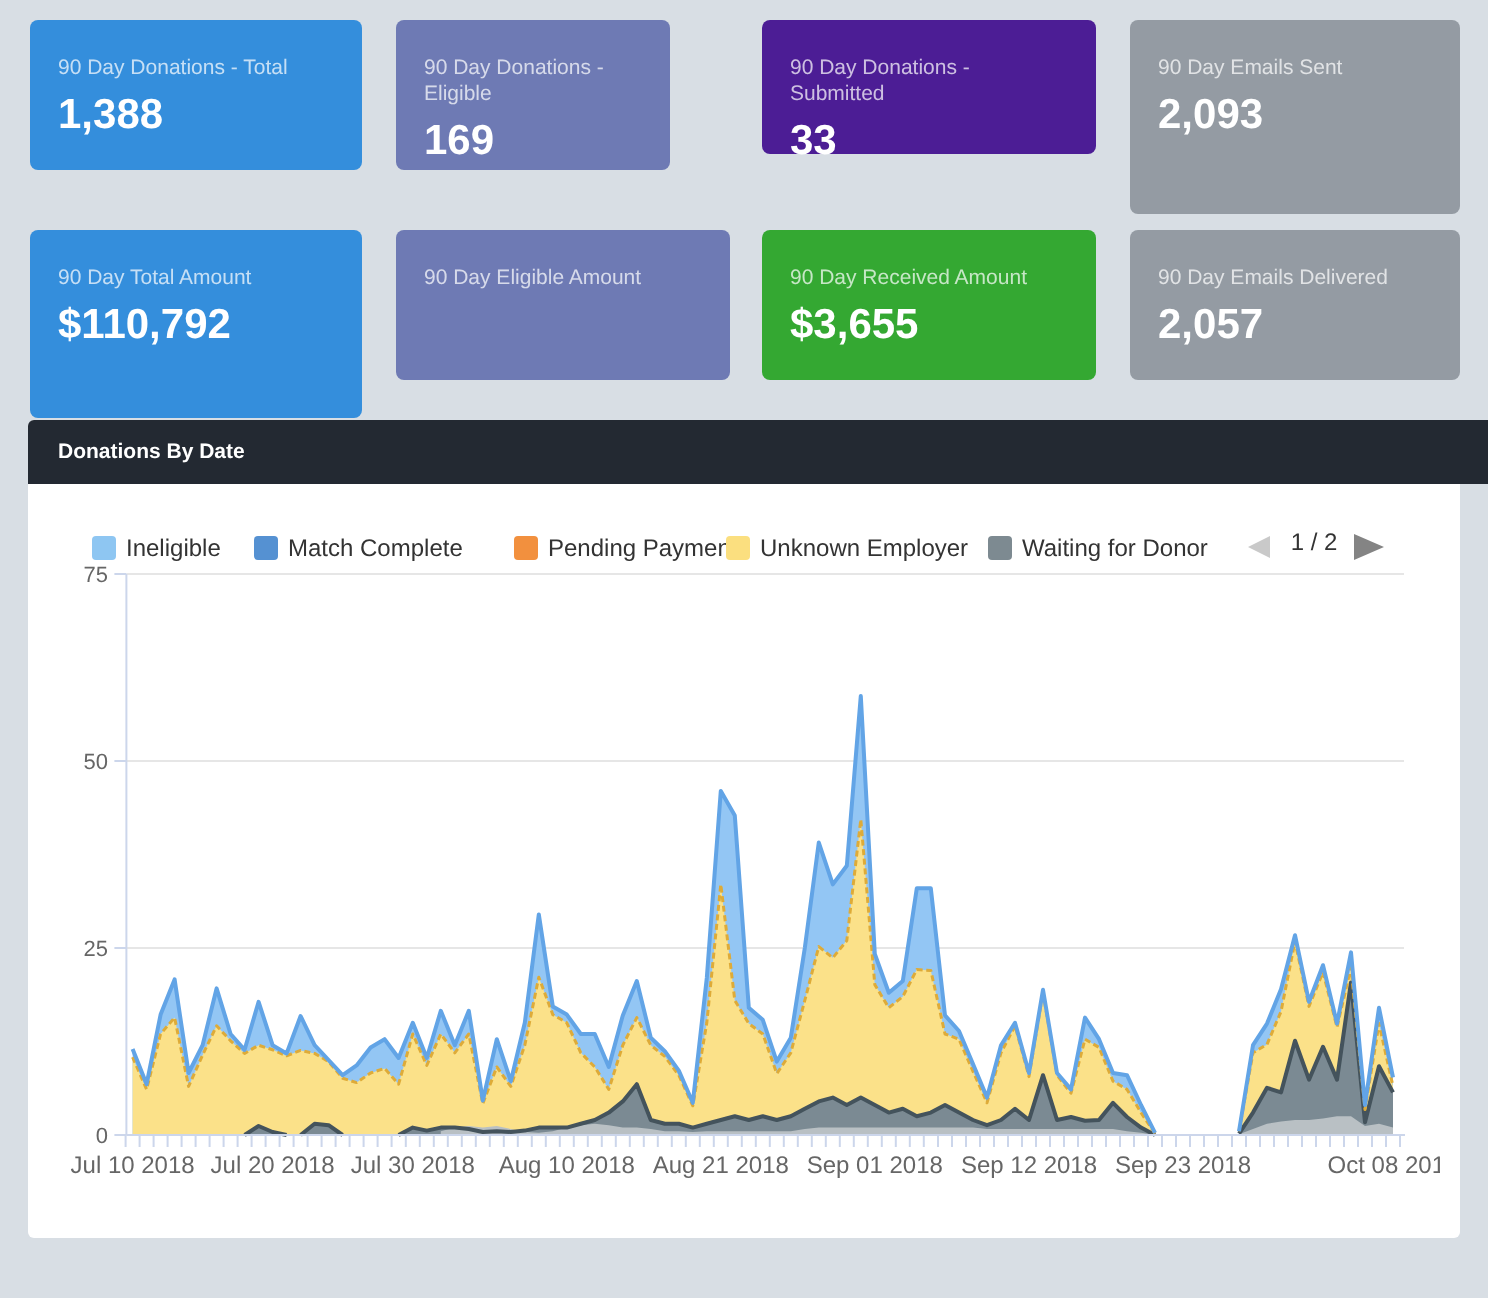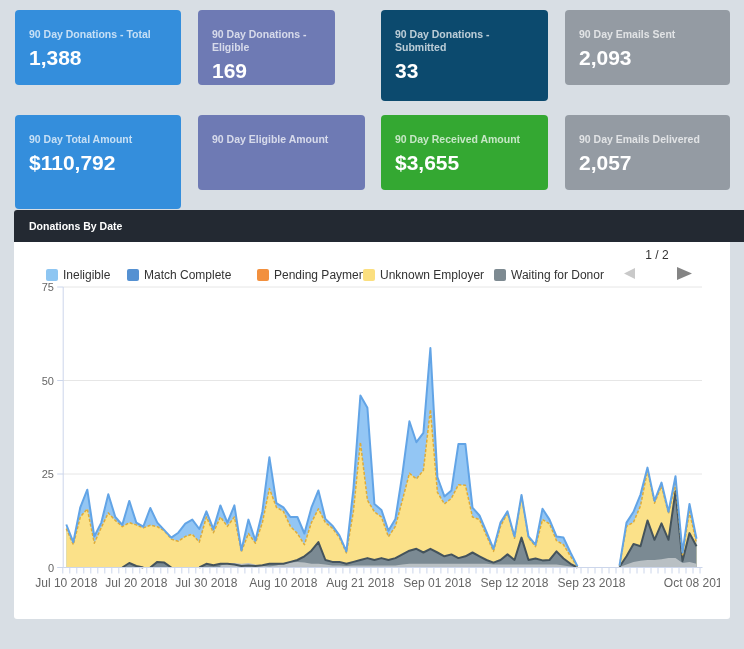--- a/index.html
+++ b/index.html
@@ -1,40 +1,40 @@
 <!DOCTYPE html>
 <html><head><meta charset="utf-8"><style>
 * { margin:0; padding:0; box-sizing:border-box; }
 html,body { width:744px; height:649px; background:#d8dee4; font-family:"Liberation Sans", sans-serif; overflow:hidden; }
 .stage { position:relative; width:744px; height:649px; }
 .card { position:absolute; border-radius:4px; padding:17px 14px; }
-.ct { font-size:10.5px; font-weight:bold; color:rgba(255,255,255,0.72); line-height:13px; margin-top:1px; }
+.ct { font-size:10.5px; font-weight:normal; color:rgba(255,255,255,0.72); line-height:13px; margin-top:1px; }
 .cv { font-size:21px; font-weight:bold; color:#ffffff; line-height:28px; margin-top:3px; }
 .panel { position:absolute; left:14px; top:210px; width:716px; height:409px; background:#ffffff; border-radius:3px; }
 .phead { position:absolute; left:14px; top:210px; width:736px; height:32px; background:#232932; border-radius:3px 3px 0 0; }
 .phead span { position:absolute; left:15px; top:10px; font-size:10.5px; font-weight:bold; color:#ffffff; }
 .li { position:absolute; top:265px; height:14px; }
 .sw { display:inline-block; width:12px; height:12px; border-radius:2px; vertical-align:middle; }
 .lt { font-size:12px; color:#333333; vertical-align:middle; margin-left:5px; }
 </style></head>
 <body>
 <div class="stage">
 <div class="card" style="left:15px;top:10px;width:166px;height:75px;background:#348edc;">
       <div class="ct">90 Day Donations - Total</div>
       <div class="cv">1,388</div>
     </div>
     <div class="card" style="left:198px;top:10px;width:137px;height:75px;background:#6e7ab4;">
       <div class="ct">90 Day Donations - Eligible</div>
       <div class="cv">169</div>
     </div>
-    <div class="card" style="left:381px;top:10px;width:167px;height:91px;background:#0c4a6e;">
+    <div class="card" style="left:381px;top:10px;width:167px;height:67px;background:#4c1d95;">
       <div class="ct">90 Day Donations - Submitted</div>
       <div class="cv">33</div>
     </div>
-    <div class="card" style="left:565px;top:10px;width:165px;height:75px;background:#949ba3;">
+    <div class="card" style="left:565px;top:10px;width:165px;height:97px;background:#949ba3;">
       <div class="ct">90 Day Emails Sent</div>
       <div class="cv">2,093</div>
     </div>
     <div class="card" style="left:15px;top:115px;width:166px;height:94px;background:#348edc;">
       <div class="ct">90 Day Total Amount</div>
       <div class="cv">$110,792</div>
     </div>
     <div class="card" style="left:198px;top:115px;width:167px;height:75px;background:#6e7ab4;">
       <div class="ct">90 Day Eligible Amount</div>
     </div>
@@ -95,17 +95,17 @@
     </svg>
 <div class="li" style="left:46px;"><span class="sw" style="background:#8ec6f2;"></span><span class="lt">Ineligible</span></div>
     <div class="li" style="left:127px;"><span class="sw" style="background:#5591d2;"></span><span class="lt">Match Complete</span></div>
     <div class="li" style="left:243px;padding-left:14px;"><span class="sw" style="background:#f2903e;"></span><span class="lt">Pending Payment</span></div>
     <div class="li" style="left:363px;"><span class="sw" style="background:#fbdf7f;"></span><span class="lt">Unknown Employer</span></div>
     <div class="li" style="left:494px;"><span class="sw" style="background:#7d8a91;"></span><span class="lt">Waiting for Donor</span></div>
 <div class="pager">
       <svg width="12" height="11" style="position:absolute;left:623px;top:268px;" viewBox="0 0 12 11">
         <path d="M12 0 L1 5.5 L12 11 Z" fill="#c9c9c9"></path>
       </svg>
-      <div style="position:absolute;left:642px;top:248px;width:30px;text-align:center;font-size:12px;color:#333;">1 / 2</div>
+      <div style="position:absolute;left:642px;top:264px;width:30px;text-align:center;font-size:12px;color:#333;">1 / 2</div>
       <svg width="17" height="13" style="position:absolute;left:676px;top:267px;" viewBox="0 0 17 13">
         <path d="M1 0 L16 6.5 L1 13 Z" fill="#848484"></path>
       </svg>
     </div>
 </div>
 </body></html>

